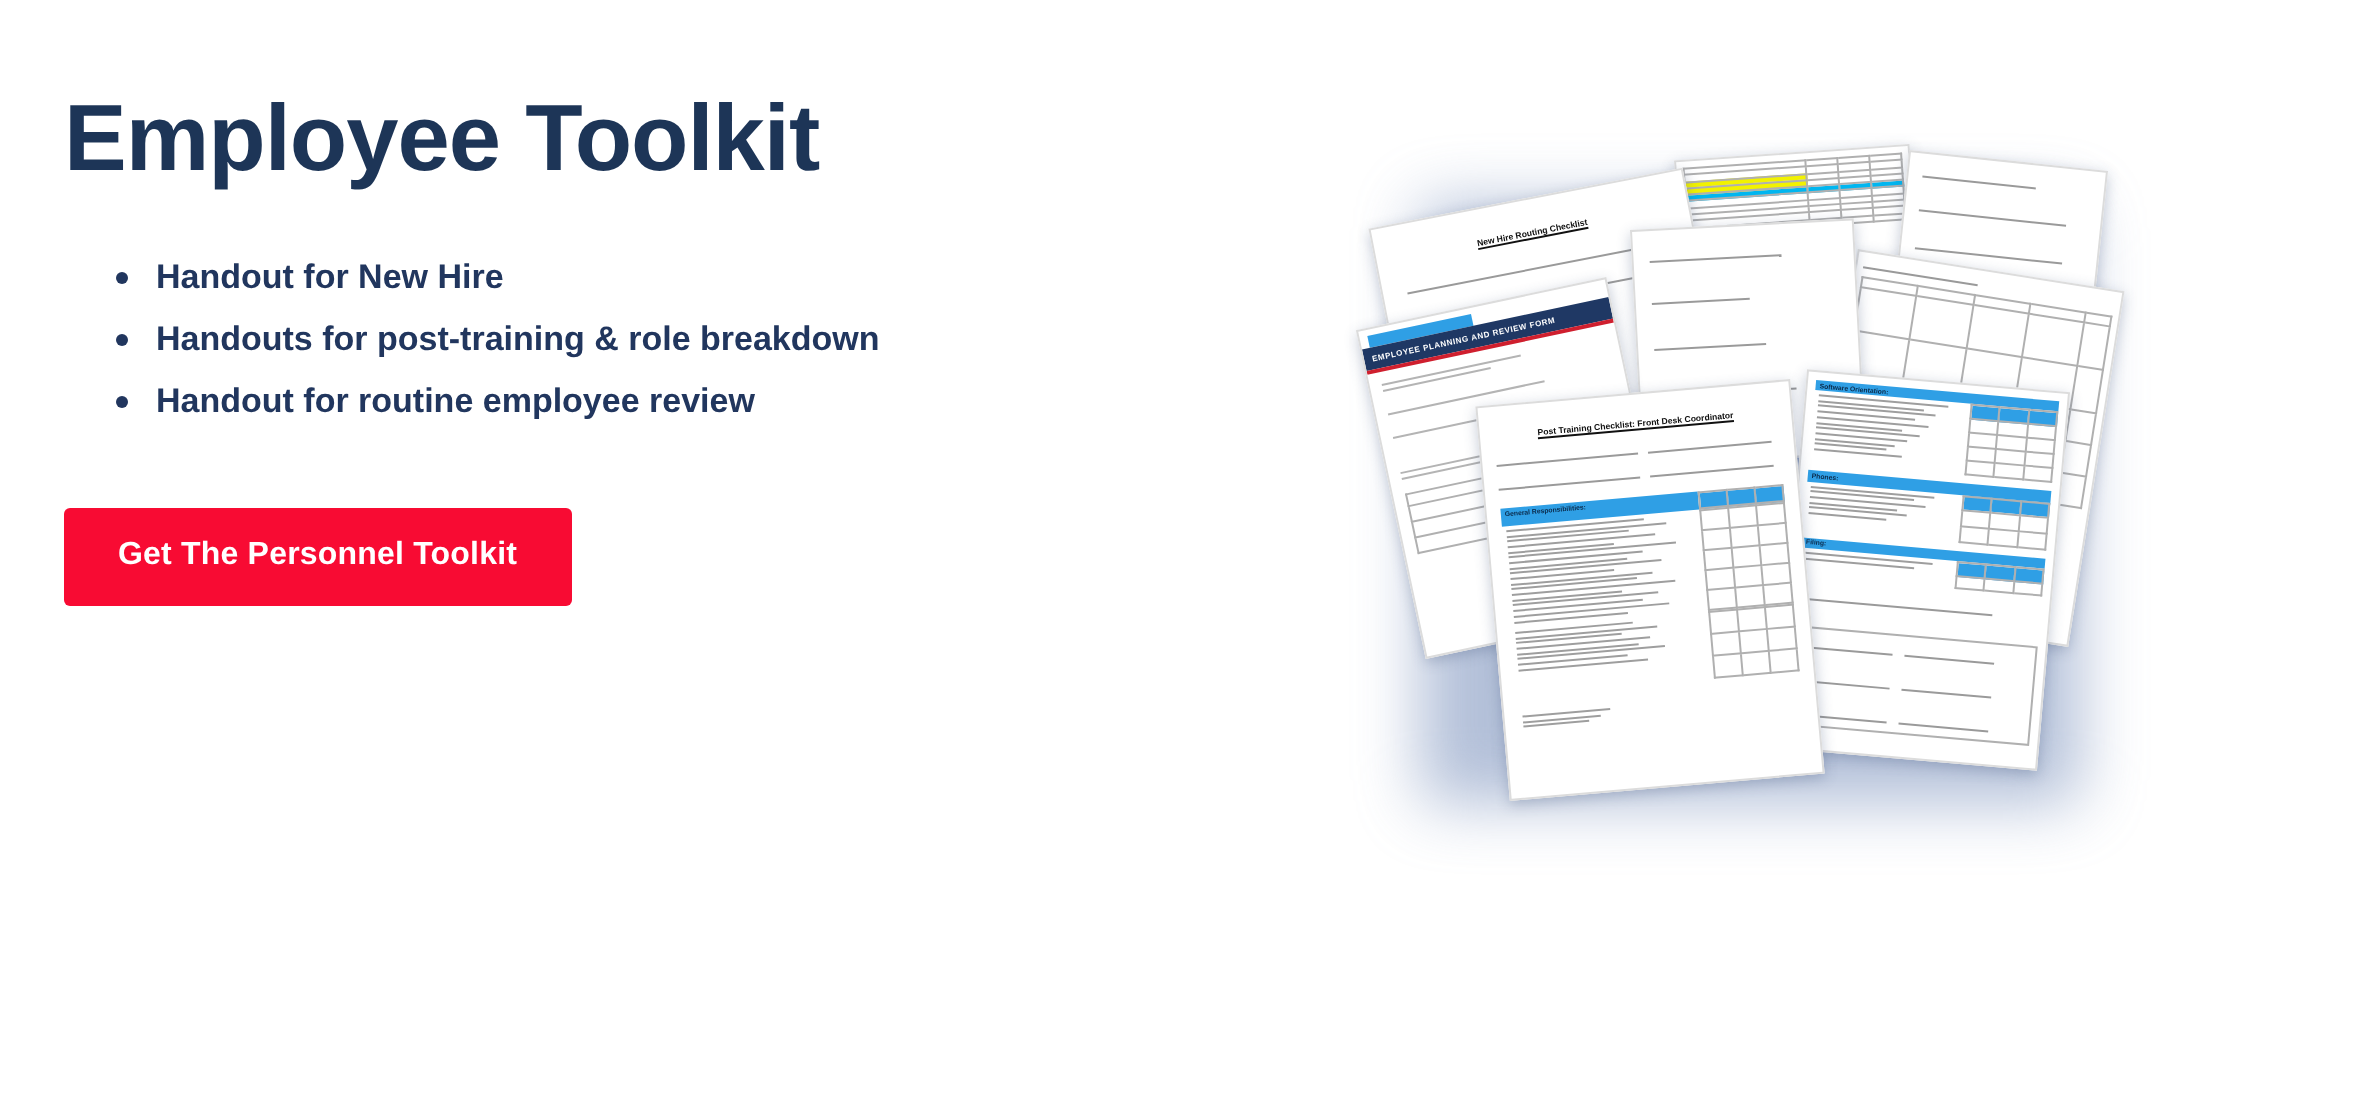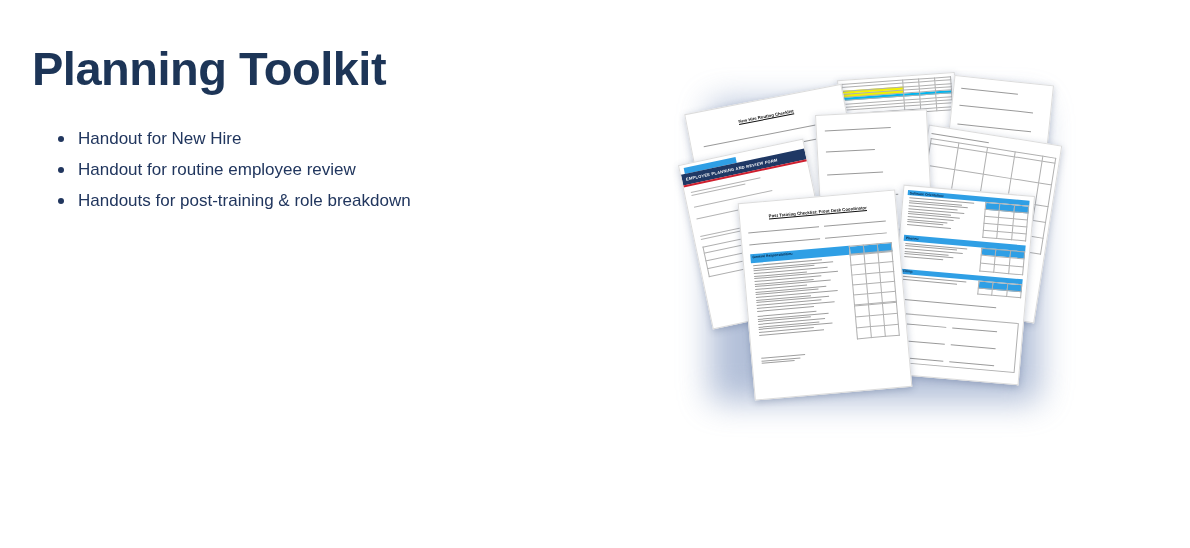--- a/index.html
+++ b/index.html
@@ -41,20 +41,21 @@
     list-style: none;
     margin: 0 0 38px 0;
     padding: 0;
   }
   .benefit-list li {
     position: relative;
     font-size: 17px;
     line-height: 31px;
     color: #21365e;
     padding-left: 46px;
+    font-weight: bold;
   }
   .benefit-list li .bullet-dot {
     position: absolute;
     left: 26px; top: 13px;
     width: 6px; height: 6px;
     background: #21365e;
     border-radius: 50%;
   }
   .cta-button {
     display: inline-block;
@@ -154,38 +155,39 @@
   .list-lines div {
     height: 1px; background: #9e9e9e; margin: 1.7px 0;
   }
 </style>
 </head>
 <body>
 
 <div class="page">
 
   <div class="left-col">
-    <h1 class="page-title">Planning Toolkit</h1>
+    <h1 class="page-title">Employee Toolkit</h1>
 
 
     <ul class="benefit-list">
       <li>
         <span class="bullet-dot"></span>
         <span>Handout for New Hire</span>
       </li>
       <li>
         <span class="bullet-dot"></span>
-        <span>Handout for routine employee review</span>
+        <span>Handouts for post-training &amp; role breakdown</span>
       </li>
       <li>
         <span class="bullet-dot"></span>
-        <span>Handouts for post-training &amp; role breakdown</span>
+        <span>Handout for routine employee review</span>
       </li>
     </ul>
 
+    <button class="cta-button">Get The Personnel Toolkit</button>
   </div>
 
   <div class="collage">
     <div class="collage-shadow"></div>
 
     <div class="doc" style="left:152px; top:4px; width:118px; height:90px; transform:rotate(-4deg);">
       <div style="padding:3px 3px 0 3px;">
         <table class="grid-table">
           <tbody>
               <tr>

